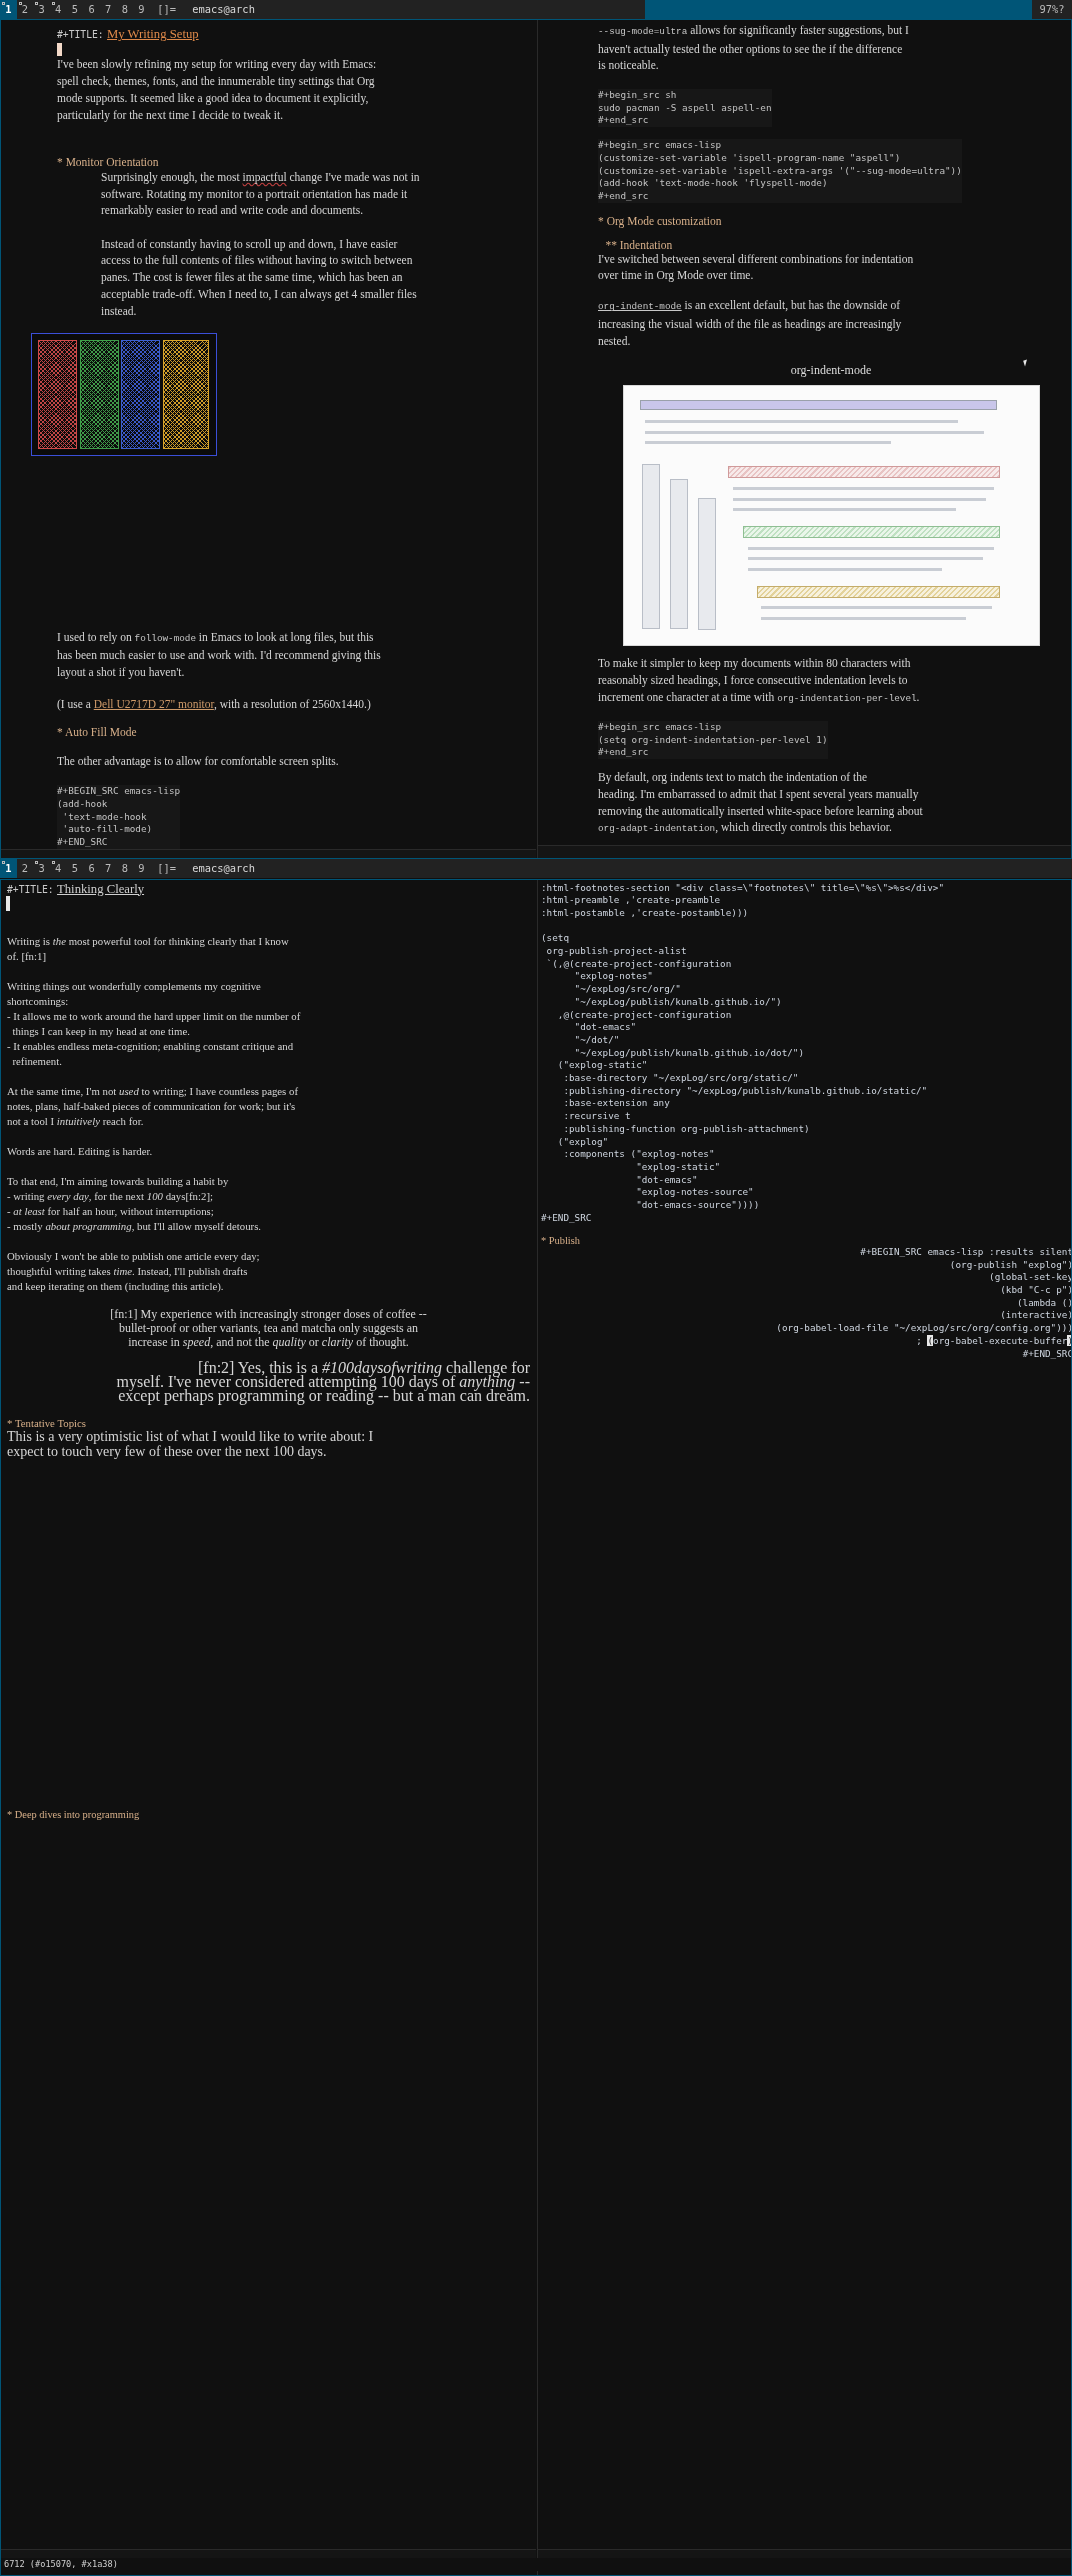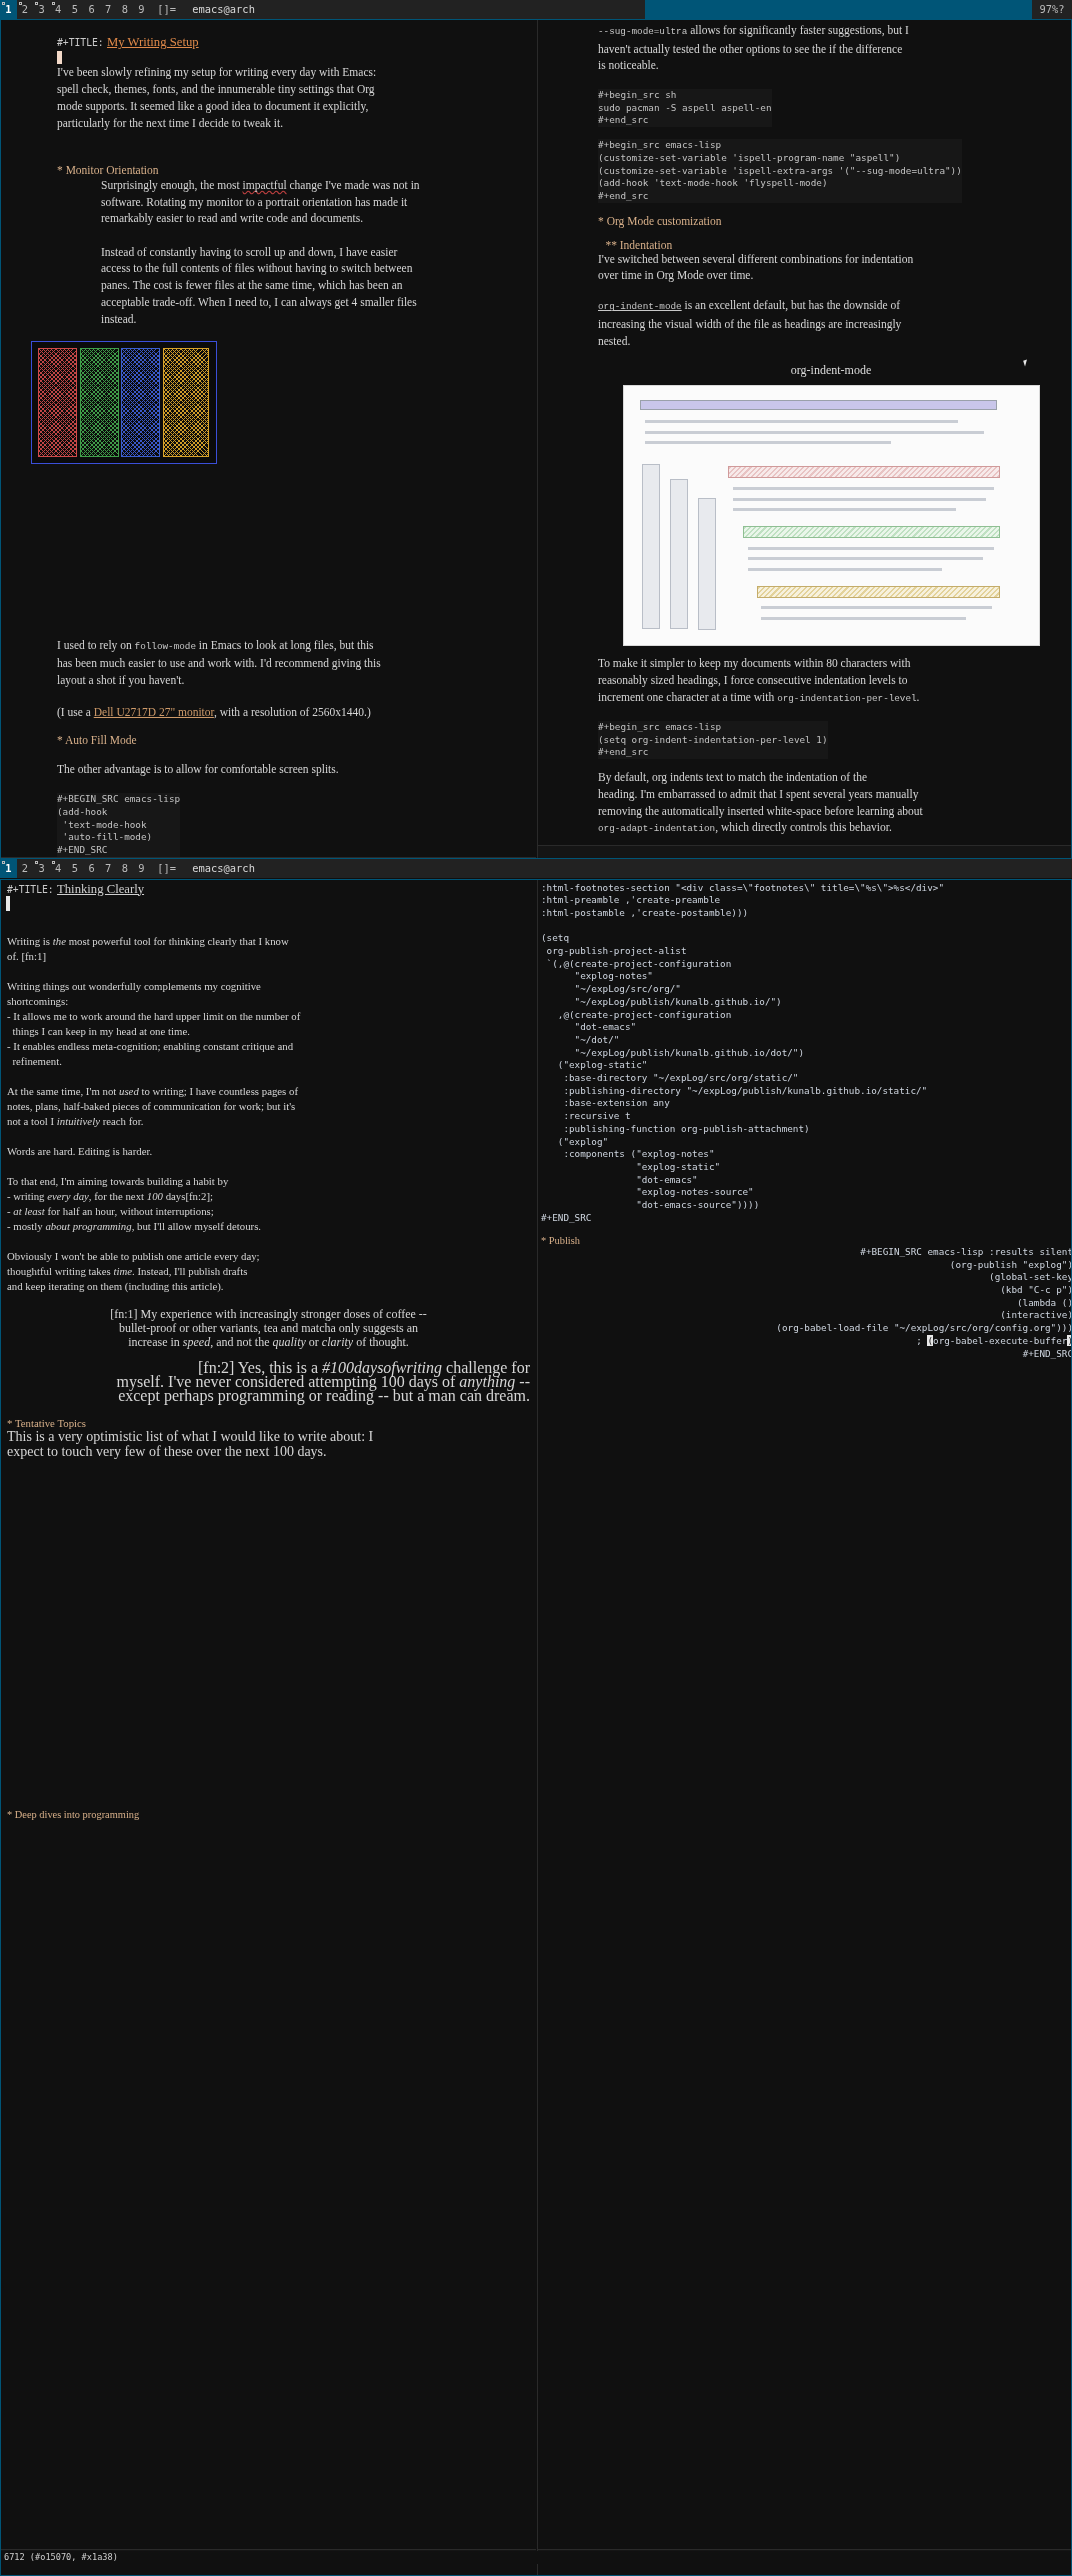--- a/index.html
+++ b/index.html
@@ -90,21 +90,21 @@
     <div class="tag"><span>9</span></div>
     <div class="layout">[]=</div>
     <div style="width:462px;height:19.4px;line-height:19.4px;padding-left:9px;color:#d8d8d8;">emacs@arch</div>
   </div>
   <div class="fill"></div>
   <div class="status">97%?</div>
 </div>
 
 <div class="frame" style="left:0; top:19.4px; width:1072px; height:840px;">
 
-  <div class="pane" style="left:0; top:12px; width:535px; height:840px;">
+  <div class="pane" style="left:0; top:4px; width:535px; height:840px;">
     <div class="buf" style="padding:1.5px 0 0 0;">
       <div style="padding-left:56px; padding-right:9px;">
 
         <div style="margin-top:1.5px;">
           <span class="title-kw">#+TITLE:</span>
           <span class="title-val">My Writing Setup</span>
         </div>
         <div style="height:14px;"><span class="cursor-block"></span></div>
 
         <div class="org"><span>I've been slowly refining my setup for writing every day with Emacs:</span>
@@ -422,15 +422,15 @@
    (interactive)
    (org-babel-load-file "~/expLog/src/org/config.org")))
 ; <span class="hlcursor">(</span>org-babel-execute-buffer<span class="hlcursor">)</span>
 #+END_SRC</div>
     </div>
 
     <div class="modeline" style="bottom:13.4px;">
               </div>
   </div>
 
-  <div class="echo" style="bottom:11px;">6712 (#o15070, #x1a38)</div>
+  <div class="echo" style="bottom:4px;">6712 (#o15070, #x1a38)</div>
 </div>
 
 
 </body></html>

